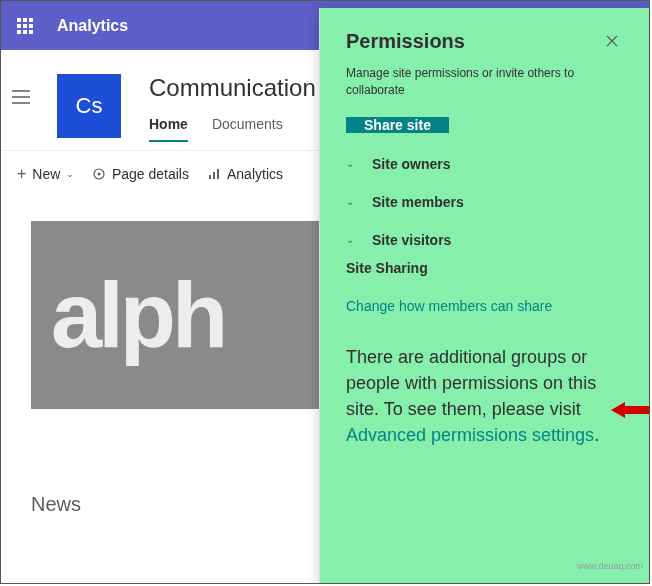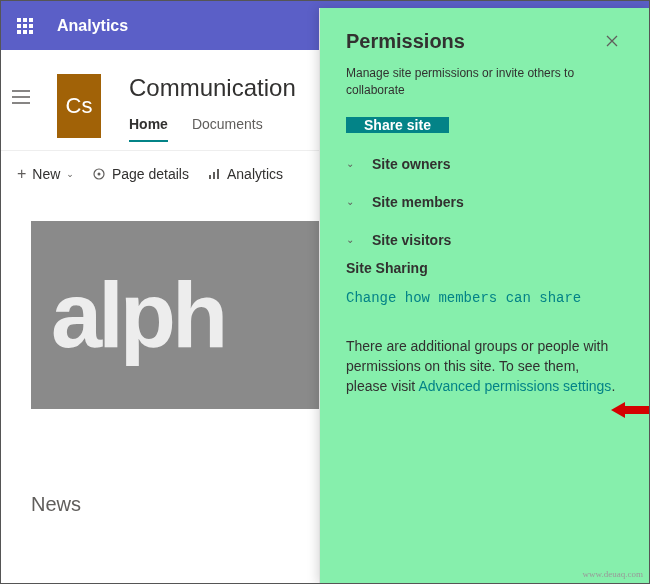--- a/index.html
+++ b/index.html
@@ -7,21 +7,21 @@
     .frame { border: 1px solid #555; width: 650px; height: 584px; position: relative; overflow: hidden; }
     
     .topbar { height: 49px; background: #5b5fc7; display: flex; align-items: center; color: #fff; position: relative; }
     .waffle { width: 48px; height: 49px; display: flex; align-items: center; justify-content: center; cursor: pointer; }
     .waffle-grid { width: 16px; height: 16px; display: grid; grid-template-columns: repeat(3,1fr); gap: 2px; }
     .waffle-grid span { background: #fff; width: 4px; height: 4px; }
     .brand { font-size: 16px; font-weight: 600; margin-left: 8px; }
     
     .header-area { padding: 20px 0 0 0; display: flex; align-items: flex-start; border-bottom: 1px solid #eee; }
     .ham { width: 40px; display: flex; justify-content: center; padding-top: 20px; cursor: pointer; }
-    .site-logo { width: 44px; height: 64px; background: #a16207; color: #fff; display: flex; align-items: center; justify-content: center; font-size: 22px; margin-left: 16px; margin-top: 4px; }
+    .site-logo { width: 64px; height: 64px; background: #1d4ed8; color: #fff; display: flex; align-items: center; justify-content: center; font-size: 22px; margin-left: 16px; margin-top: 4px; }
     .site-info { margin-left: 28px; }
     .site-title { font-size: 24px; color: #323130; font-weight: 400; margin-top: 4px; }
     .tabs { display: flex; gap: 24px; margin-top: 14px; padding-bottom: 8px; }
     .tab { font-size: 14px; color: #605e5c; cursor: pointer; padding-bottom: 8px; }
     .tab.active { color: #323130; font-weight: 600; border-bottom: 2px solid #038387; }
     
     .toolbar { display: flex; align-items: center; padding: 10px 10px; gap: 6px; color: #323130; font-size: 14px; }
     .tb-item { display: flex; align-items: center; gap: 6px; padding: 4px 6px; cursor: pointer; }
     .plus { font-size: 16px; color: #605e5c; font-weight: 300; }
     .chev { font-size: 9px; color: #605e5c; }
@@ -37,29 +37,29 @@
     .closex { cursor: pointer; color: #605e5c; font-size: 14px; padding: 4px; }
     .panel-sub { font-size: 12px; color: #323130; margin-top: 10px; line-height: 1.4; }
     .share-btn { margin-top: 18px; background: #038387; color: #fff; border: none; padding: 0 18px; font-size: 14px; font-weight: 600; cursor: pointer; }
     
     .perm-section { margin-top: 22px; display: flex; flex-direction: column; gap: 22px; }
     .perm-row { display: flex; align-items: center; gap: 14px; cursor: pointer; }
     .perm-chev { font-size: 10px; color: #605e5c; width: 12px; }
     .perm-label { font-size: 14px; font-weight: 600; color: #323130; }
     
     .sharing-h { margin-top: 12px; font-size: 14px; font-weight: 600; color: #323130; }
-    .sharing-link { margin-top: 14px; font-size: 14px; color: #038387; cursor: pointer; font-family: Liberation Mono, monospace; }
+    .sharing-link { margin-top: 22px; font-size: 14px; color: #038387; cursor: pointer; }
     
-    .adv-text { margin-top: 30px; font-size: 14px; color: #323130; line-height: 1.45; }
+    .adv-text { margin-top: 30px; font-size: 18px; color: #323130; line-height: 1.45; }
     .adv-link { color: #038387; cursor: pointer; }
     
     .arrow { position: absolute; right: -2px; top: 392px; }
     .arrow svg { width: 40px; height: 20px; }
     
-    .watermark { position: absolute; bottom: 4px; right: 6px; font-size: 9px; color: #999; font-family: Liberation Serif, serif; }
+    .watermark { position: absolute; bottom: 12px; right: 6px; font-size: 9px; color: #999; font-family: Liberation Sans, sans-serif; }
   </style>
 </head>
 <body>
 
 <div class="frame">
   <div class="topbar">
     <div class="waffle">
       <div class="waffle-grid">
         <span></span>
           <span></span>

